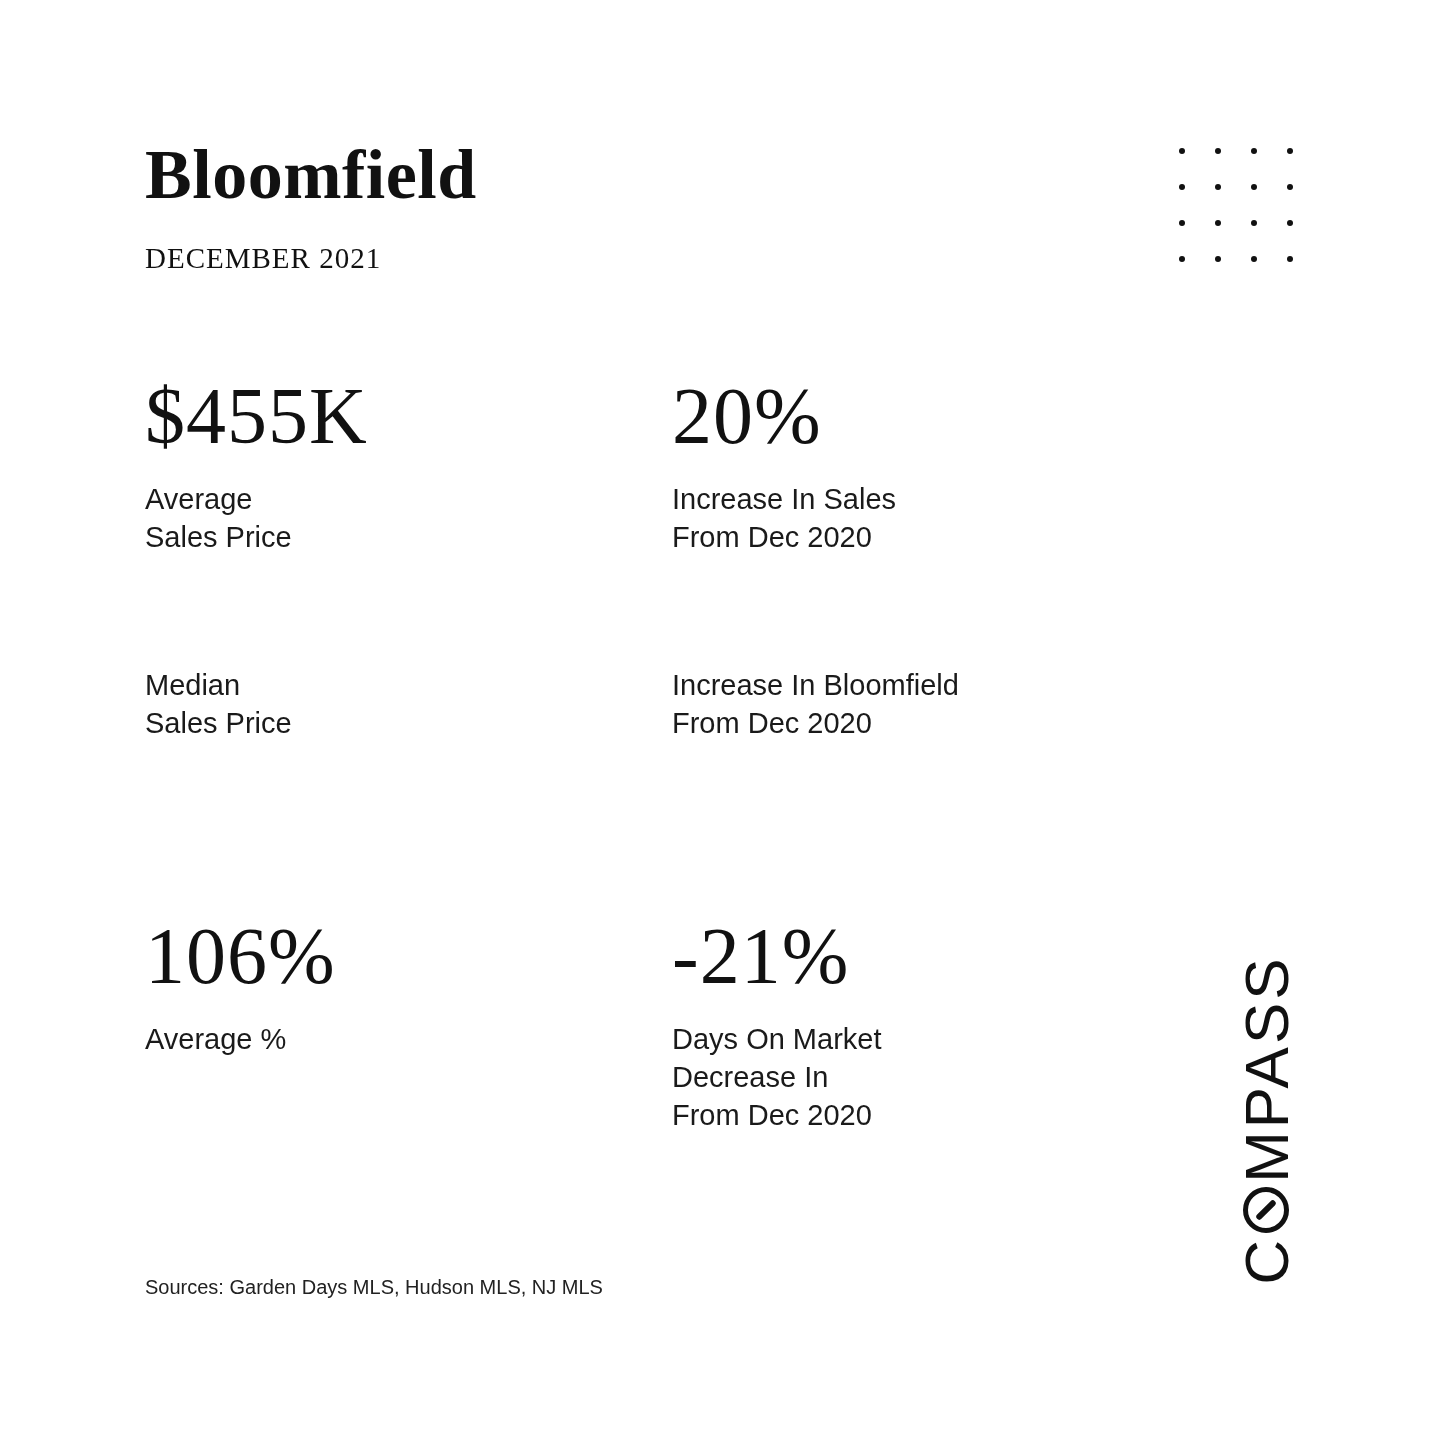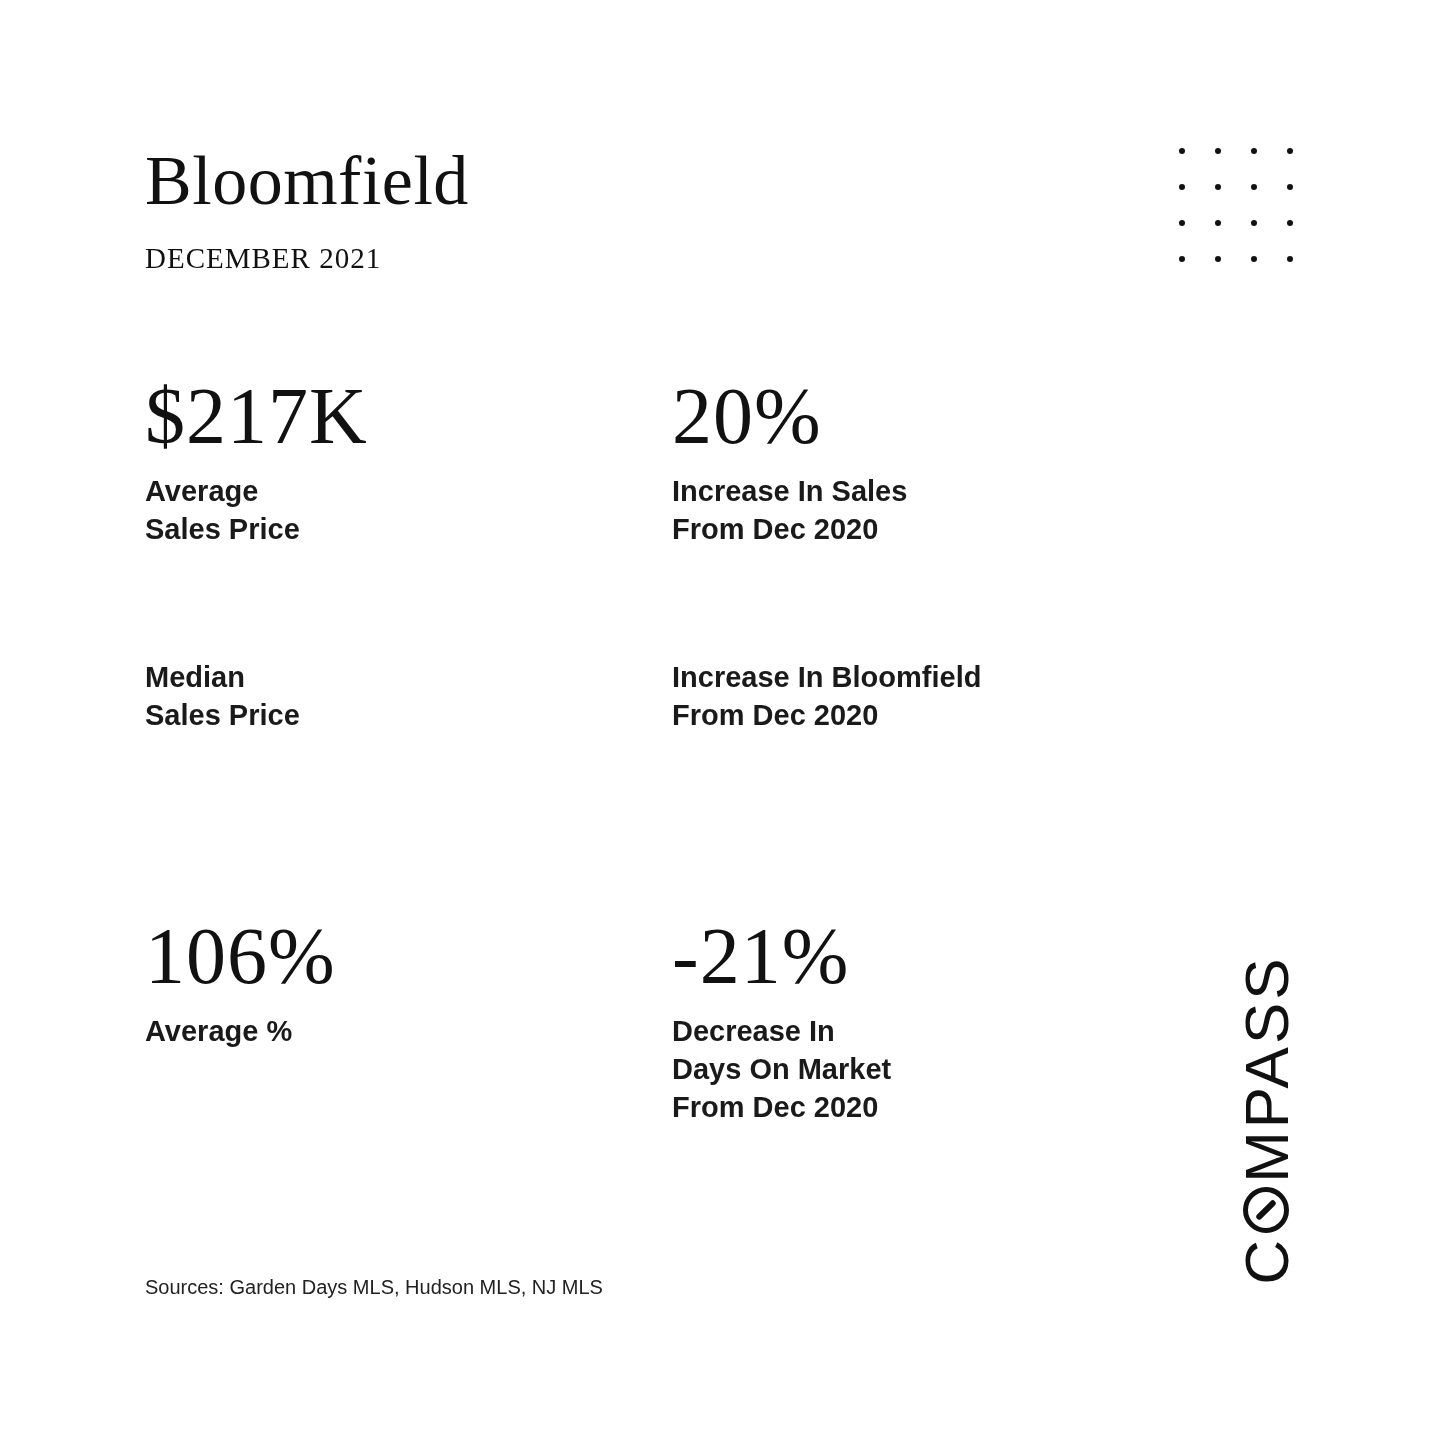--- a/index.html
+++ b/index.html
@@ -14,25 +14,25 @@
     background: #ffffff;
     overflow: hidden;
     font-family: "Liberation Sans", sans-serif;
     color: #111111;
   }
 
   
   .page-title {
     position: absolute;
     left: 145px;
-    top: 143px;
+    top: 137px;
     font-family: "Liberation Serif", serif;
     font-size: 70px;
     line-height: 76px;
-    font-weight: 400;
+    font-weight: 700;
     letter-spacing: 0.5px;
     color: #111111;
     white-space: nowrap;
   }
   .page-subtitle {
     position: absolute;
     left: 145px;
     top: 241px;
     font-family: "Liberation Serif", serif;
     font-size: 29px;
@@ -74,25 +74,25 @@
   .stat-value {
     font-family: "Liberation Serif", serif;
     font-size: 80px;
     line-height: 84px;
     font-weight: 500;
     letter-spacing: 1px;
     color: #111111;
     white-space: nowrap;
   }
   .stat-label {
-    margin-top: 14px;
+    margin-top: 22px;
     font-family: "Liberation Sans", sans-serif;
     font-size: 29px;
     line-height: 38px;
-    font-weight: 700;
+    font-weight: 400;
     color: #1a1a1a;
   }
 
   
   .sources-note {
     position: absolute;
     left: 145px;
     top: 1274px;
     font-size: 20px;
     line-height: 26px;
@@ -164,21 +164,21 @@
       <span class="dot"></span>
       <span class="dot"></span>
       <span class="dot"></span>
       <span class="dot"></span>
       <span class="dot"></span>
       <span class="dot"></span>
       <span class="dot"></span>
     </div>
 
   <div class="stat col-left row-1">
-    <div class="stat-value">$217K</div>
+    <div class="stat-value">$455K</div>
     <div class="stat-label">
       <div>Average</div>
       <div>Sales Price</div>
     </div>
   </div>
 
   <div class="stat col-right row-1">
     <div class="stat-value">20%</div>
     <div class="stat-label">
       <div>Increase In Sales</div>
@@ -203,22 +203,22 @@
   <div class="stat col-left row-3">
     <div class="stat-value">106%</div>
     <div class="stat-label">
       <div>Average %</div>
     </div>
   </div>
 
   <div class="stat col-right row-3">
     <div class="stat-value">-21%</div>
     <div class="stat-label">
+      <div>Days On Market</div>
       <div>Decrease In</div>
-      <div>Days On Market</div>
       <div>From Dec 2020</div>
     </div>
   </div>
 
   <div class="sources-note">Sources: Garden Days MLS, Hudson MLS, NJ MLS</div>
 
   <div class="logo-wrap">
     <div class="logo-text">
       <span>C</span>
       <span class="logo-o">

